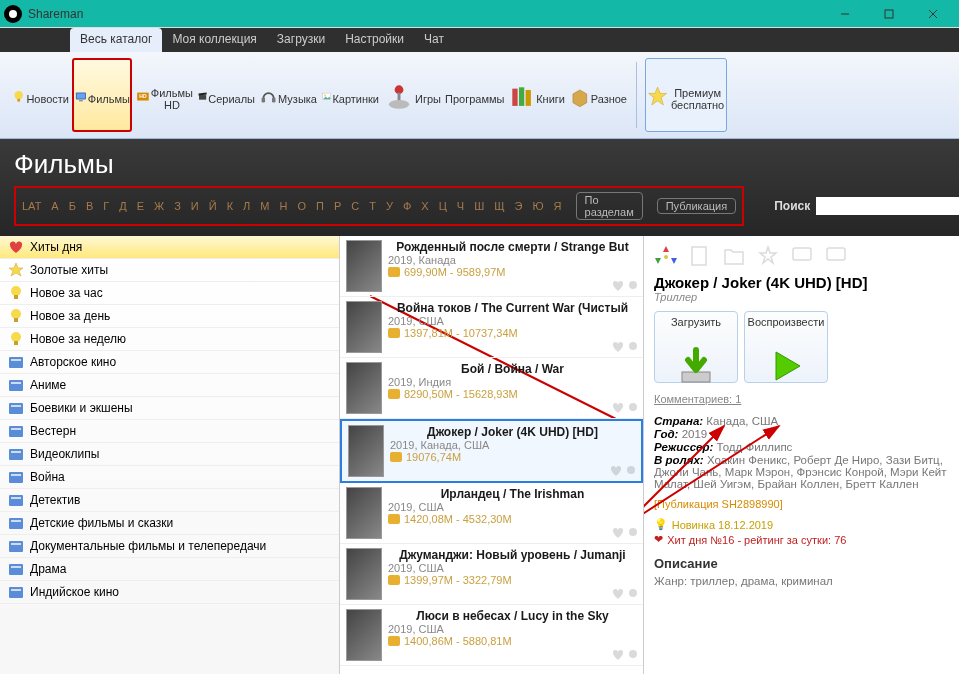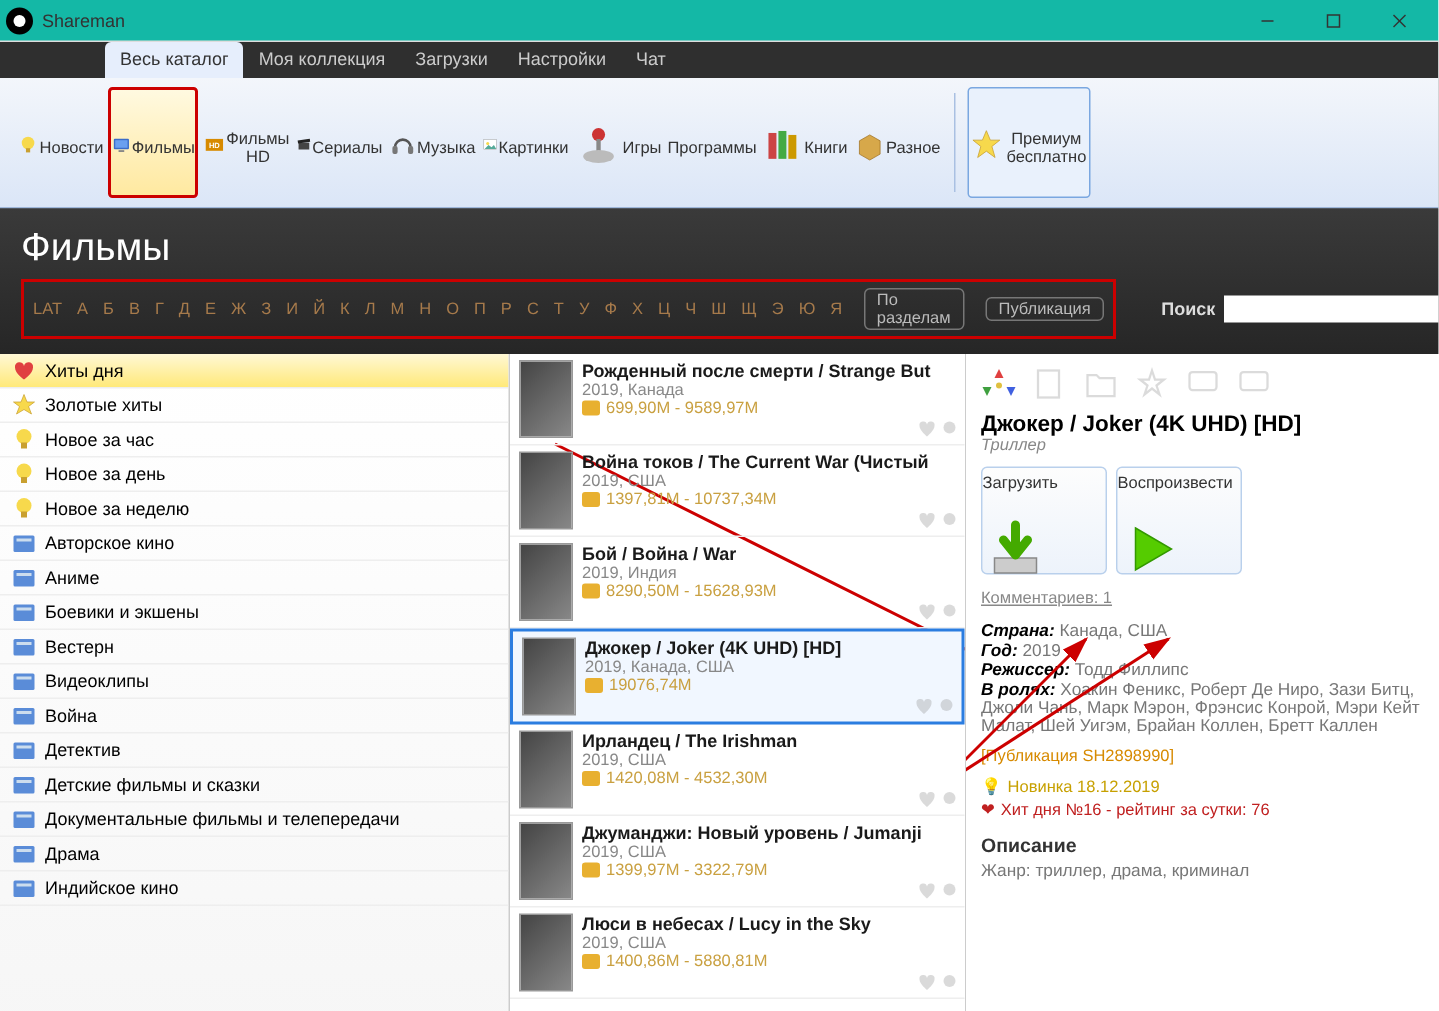--- a/index.html
+++ b/index.html
@@ -42,38 +42,38 @@
 .sidebar { width: 340px; background: linear-gradient(#fff, #f6f6f6); border-right: 1px solid #ccc; overflow-y: scroll; }
 .sidebar .srow { display: flex; align-items: center; height: 23px; padding: 0 8px; border-bottom: 1px solid #eee; gap: 6px; font-size: 12px; cursor: default; }
 .sidebar .srow.sel { background: linear-gradient(#fff8d5, #ffe97a); }
 .sidebar .sicon { width:16px; height:16px; display:flex; align-items:center; justify-content:center; }
 
 .listcol { width: 304px; border-right: 1px solid #ccc; overflow-y: scroll; background:#fff; position:relative; }
 .film { display: flex; padding: 4px 6px; gap: 6px; border-bottom: 1px solid #eee; position:relative; }
 .film.sel { border: 2px solid #2b7de0; background: #f1f7ff; }
 .film .poster { width: 36px; height: 52px; background: linear-gradient(135deg,#444,#888); border:1px solid #999; flex-shrink:0; }
 .film .ftxt { flex: 1; min-width:0; }
-.film .ftitle { font-size: 12px; font-weight: bold; color: #1a1a1a; white-space: nowrap; overflow: hidden; text-overflow: ellipsis; }
+.film .ftitle { font-size: 12px; font-weight: bold; color: #1a1a1a; white-space: nowrap; overflow: hidden; text-overflow: ellipsis; text-align: center; }
 .film .fmeta { font-size: 11px; color: #888; }
 .film .fsize { font-size: 11px; color: #c9a040; display:flex; align-items:center; gap:4px; }
 .film .fsize::before { content:""; width:12px;height:10px; background:#e8b030; border-radius:2px; display:inline-block; }
 .film .ficons { position:absolute; right:4px; bottom:4px; display:flex; gap:3px; }
 .film .micon { width:12px;height:12px; opacity:0.3; }
 
 .redarrow { position:absolute; pointer-events:none; }
 .redarrow svg { overflow:visible; }
 
 .detail { flex: 1; padding: 8px 10px; overflow-y:auto; background:#fff; font-size: 12px; color:#333; position:relative; }
 .detail .dicons { display:flex; gap:10px; margin-bottom:6px; }
 .detail .dicon { width:24px; height:24px; opacity:0.35; }
 .detail .dicon.first { opacity:1; }
 .detail h2 { font-size: 15px; font-weight: bold; color: #000; }
 .detail .genre { font-size: 11px; color: #888; font-style: italic; margin-bottom: 8px; }
 .detail .actions { display:flex; gap:6px; margin-bottom:10px; }
-.detail .actbtn { width:84px; height:72px; border:1px solid #b9d0ec; border-radius:4px; background:linear-gradient(#fdfdfd,#edf3fb); display:flex; flex-direction:column; padding-top:4px; font-size:11px;gap:14px; }
+.detail .actbtn { width:84px; height:72px; border:1px solid #b9d0ec; border-radius:4px; background:linear-gradient(#fdfdfd,#edf3fb); display:flex; flex-direction:column; align-items:center; padding-top:4px; font-size:11px;gap:14px; }
 .detail .actbtn .aicon { width:44px; height:44px; margin-top:2px; }
 .detail .comments { color:#888; font-size:11px; margin:4px 0 10px; text-decoration:underline; }
 .detail .field { font-size:11.5px; margin-bottom:1px; }
 .detail .field b { color:#000;font-style:italic; }
 .detail .field span { color:#777; }
 .detail .pub { color:#d78a00; font-size:11px; margin:8px 0; }
 .detail .badge { font-size:11px; display:flex; align-items:center; gap:4px; margin:2px 0; }
 .detail .badge.nov { color:#c7a000; }
 .detail .badge.hit { color:#c02020; }
 .detail h3 { font-size:13px; font-weight:bold; margin-top:10px; margin-bottom:4px; }

